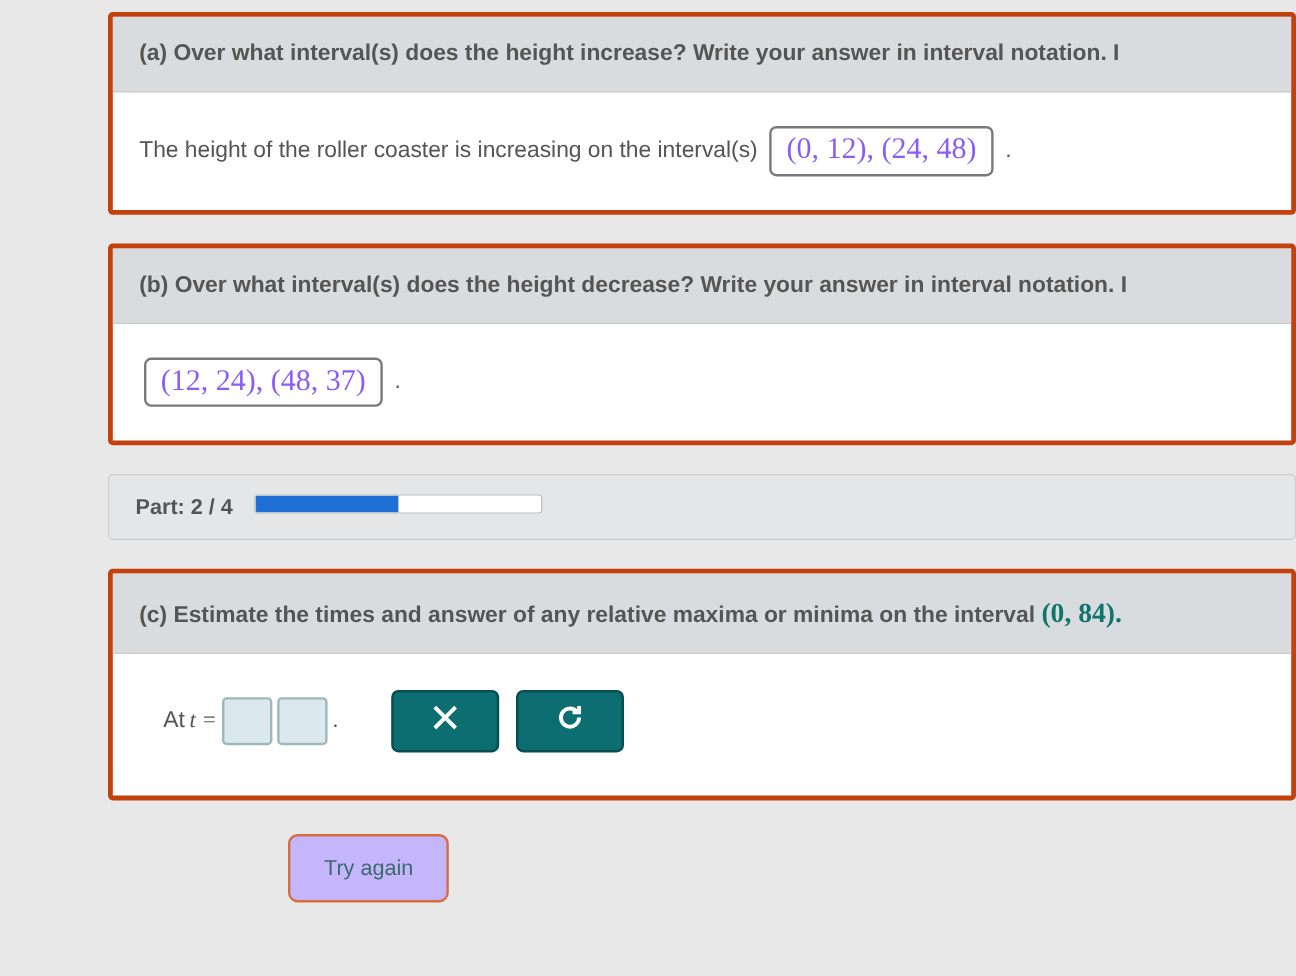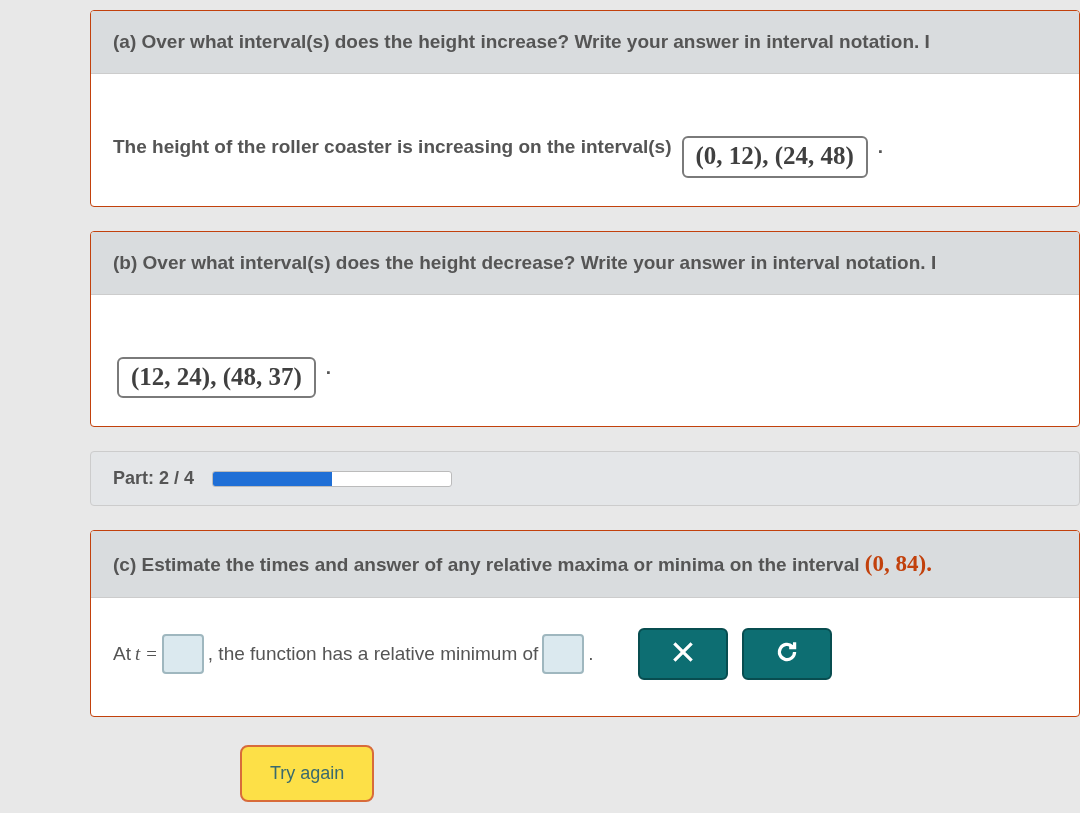--- a/index.html
+++ b/index.html
@@ -8,62 +8,60 @@
       background: #e8e8e8;
       width: 1080px;
       height: 813px;
       overflow: hidden;
       padding-left: 90px;
       padding-top: 10px;
       color: #444;
     }
     .section {
       background: #fff;
-      border: 1px solid #c2410c;
+      border: 4px solid #c2410c;
       border-radius: 4px;
       margin-bottom: 24px;
       overflow: hidden;
     }
     .q-header {
       background: #d9dcde;
       padding: 20px 22px;
       font-size: 19px;
       font-weight: 600;
       color: #555;
       border-bottom: 1px solid #ccc;
       white-space: nowrap;
     }
     .q-body {
       padding: 28px 22px;
       font-size: 19px;
-      font-weight: 700;
-      color: #555;
-      display: flex;
-      align-items: flex-start;
+      font-weight: 400;
+      color: #555;
+      display: flex;
+      align-items: center;
       flex-wrap: wrap;
       gap: 6px;
       white-space: nowrap;
-      margin-top: 34px;
     }
     .answer-box {
       display: inline-block;
       border: 2px solid #7a7a7a;
       border-radius: 6px;
       padding: 4px 12px 6px 12px;
       font-family: "Times New Roman", Times, serif;
       font-size: 25px;
-      color: #404040;
+      color: #8b5cf6;
       margin: 0 4px;
       line-height: 1.1;
     }
     .part-row {
       background: #e4e6e8;
       padding: 16px 22px;
       display: flex;
-      align-items: center;
       gap: 18px;
       border: 1px solid #ccc;
       border-radius: 4px;
       margin-bottom: 24px;
     }
     .part-label {
       font-size: 18px;
       font-weight: 600;
       color: #555;
     }
@@ -82,20 +80,21 @@
     }
     .q-body-c {
       padding: 30px 22px 36px 22px;
       font-size: 19px;
       font-weight: 500;
       color: #555;
       display: flex;
       align-items: center;
       gap: 4px;
       white-space: nowrap;
+      margin-left: 20px;
     }
     .italic-t { font-style: italic; font-family: "Times New Roman", serif; }
     .blank-box {
       display: inline-block;
       width: 42px;
       height: 40px;
       background: #dbe9ef;
       border: 2px solid #9fb7bf;
       border-radius: 4px;
       vertical-align: middle;
@@ -123,27 +122,27 @@
       margin-top: 28px;
     }
     .try-again {
       display: inline-block;
       padding: 16px 28px;
       border: 2px solid #d86b3a;
       border-radius: 8px;
       color: #3a6a6d;
       font-size: 18px;
       text-align: center;
-      background: #fde047;
+      background: #c4b5fd;
       cursor: pointer;
     }
     .interval-serif {
       font-family: "Times New Roman", Times, serif;
       font-size: 23px;
-      color: #c2410c;
+      color: #0f766e;
     }
   </style>
 </head>
 <body>
 
 <div class="section">
   <div class="q-header">
     <span>(a)</span>
     <span>Over what interval(s) does the height increase? Write your answer in interval notation. I</span>
   </div>
@@ -175,21 +174,20 @@
 <div class="section">
   <div class="q-header">
     <span>(c)</span>
     <span>Estimate the times and answer of any relative maxima or minima on the interval</span>
     <span class="interval-serif">(0, 84).</span>
   </div>
   <div class="q-body-c">
     <span>At </span>
     <span class="italic-t">t =</span>
     <span class="blank-box"></span>
-    <span>, the function has a relative minimum of</span>
     <span class="blank-box"></span>
     <span>.</span>
     <div class="actions">
       <div class="act-btn">
         <span>
           <svg viewBox="0 0 24 24">
               <path d="M4 4 L20 20 M20 4 L4 20"></path>
             </svg>
         </span>
       </div>

